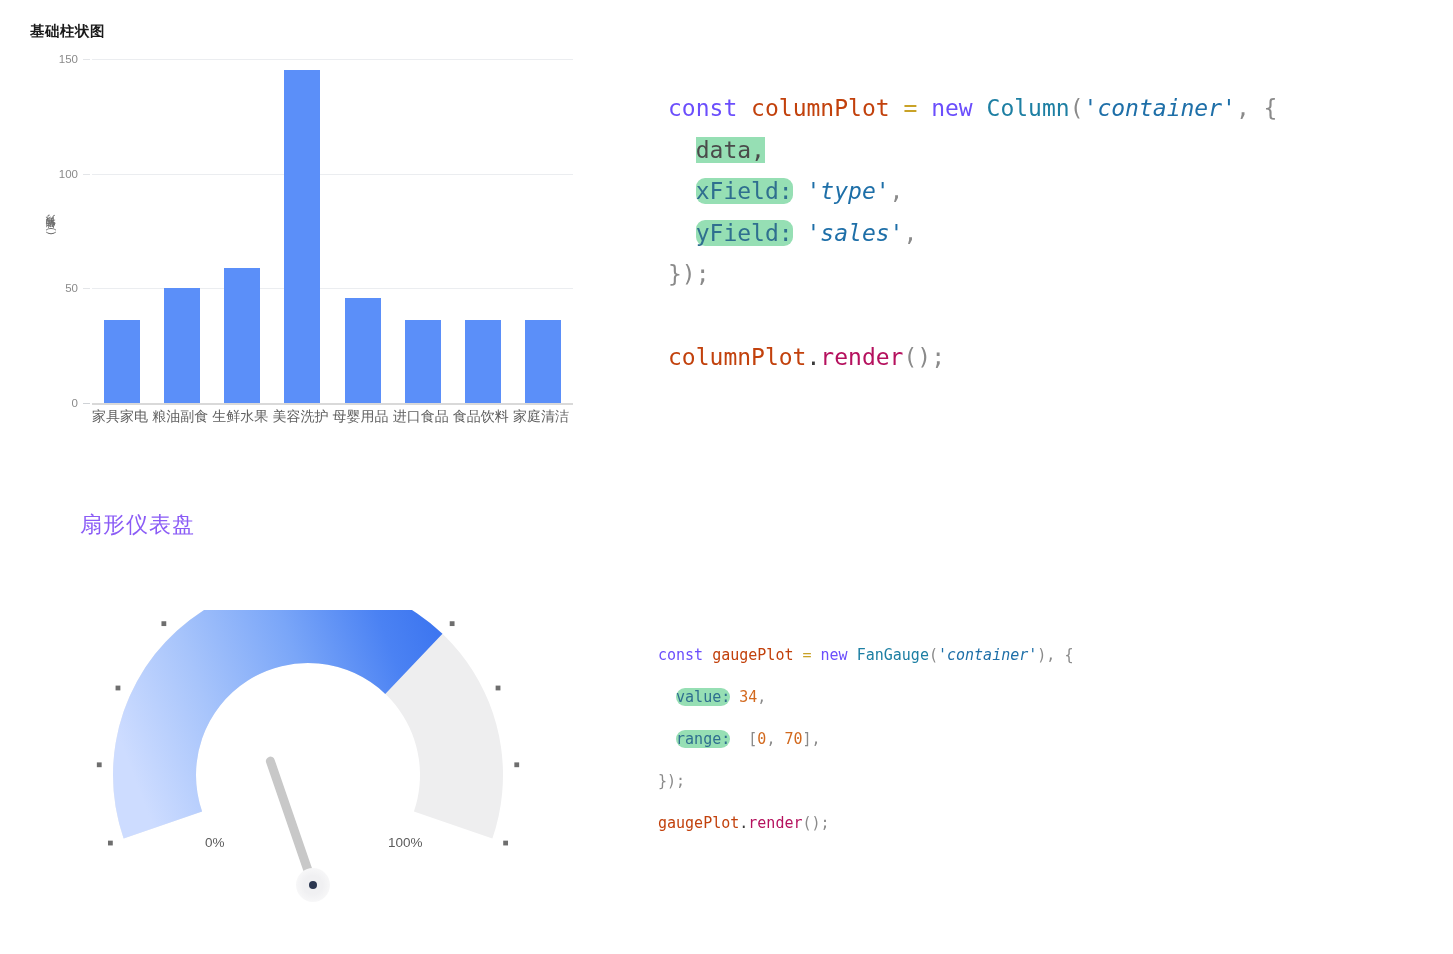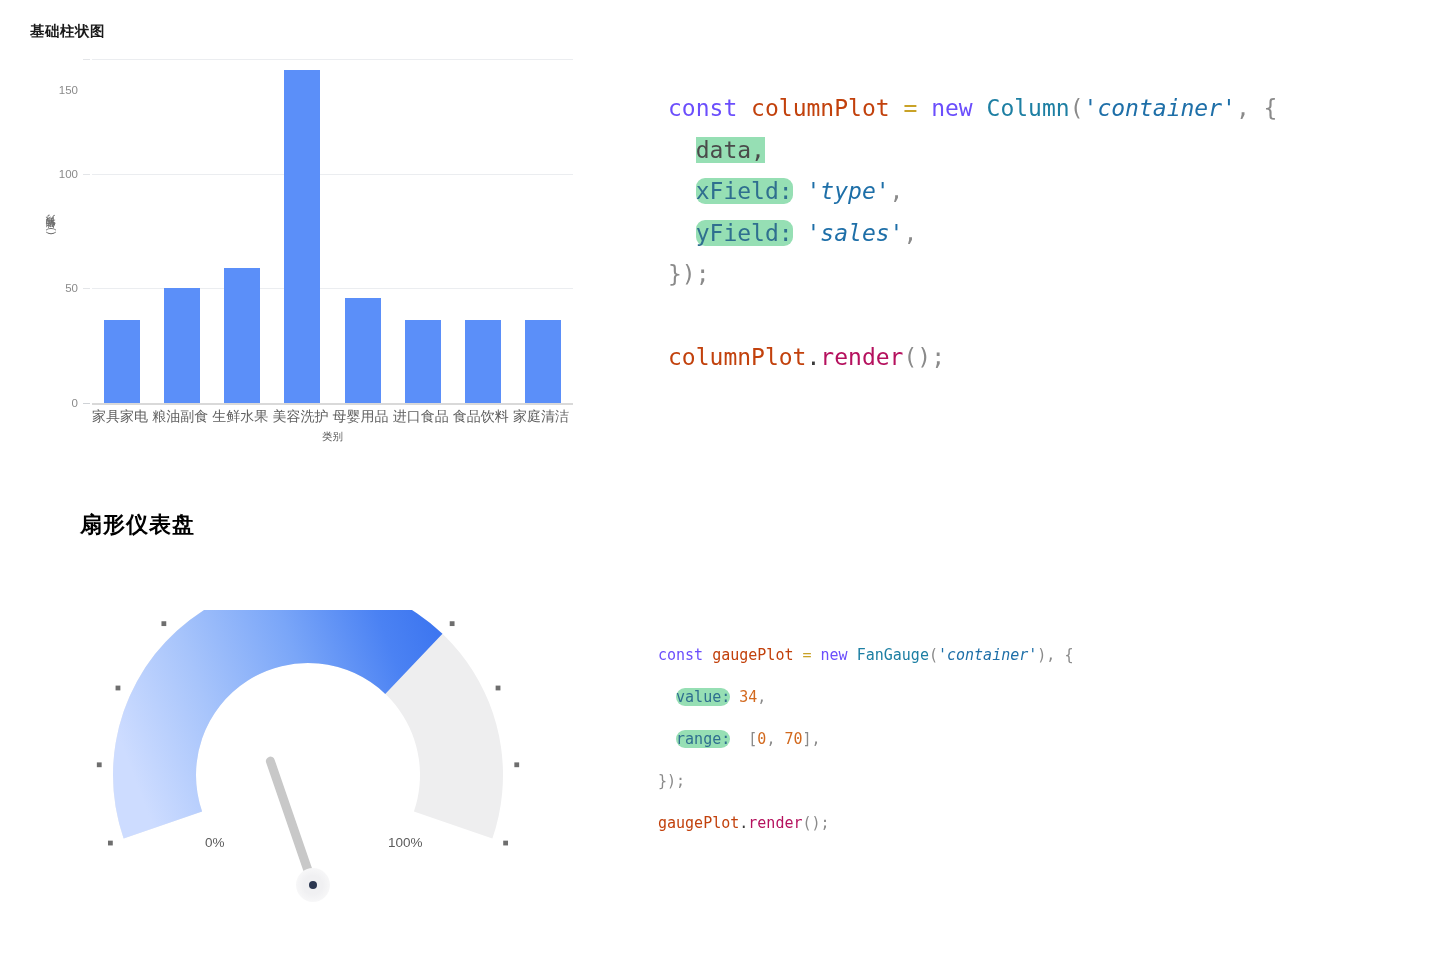--- a/index.html
+++ b/index.html
@@ -98,23 +98,22 @@
     color: #5f5f5f;
     white-space: nowrap;
   }
 
   
   #gauge-section-title {
     position: absolute;
     left: 80px;
     top: 510px;
     font-size: 22px;
-    color: #000000;
+    color: #8b5cf6;
     letter-spacing: 1px;
-    font-weight: bold;
   }
   #gauge-wrap {
     position: absolute;
     left: 55px;
     top: 610px;
     width: 520px;
     height: 310px;
   }
   .gauge-label {
     position: absolute;
@@ -173,25 +172,24 @@
       <div class="bar" title="家具家电: 36" style="left: 12.0625px; width: 36px; height: 82.56px; background: rgb(91, 143, 249);"></div>
       <div class="bar" title="粮油副食: 50" style="left: 72.1875px; width: 36px; height: 114.667px; background: rgb(91, 143, 249);"></div>
       <div class="bar" title="生鲜水果: 59" style="left: 132.312px; width: 36px; height: 135.307px; background: rgb(91, 143, 249);"></div>
       <div class="bar" title="美容洗护: 145" style="left: 192.438px; width: 36px; height: 332.533px; background: rgb(91, 143, 249);"></div>
       <div class="bar" title="母婴用品: 46" style="left: 252.562px; width: 36px; height: 105.493px; background: rgb(91, 143, 249);"></div>
       <div class="bar" title="进口食品: 36" style="left: 312.688px; width: 36px; height: 82.56px; background: rgb(91, 143, 249);"></div>
       <div class="bar" title="食品饮料: 36" style="left: 372.812px; width: 36px; height: 82.56px; background: rgb(91, 143, 249);"></div>
       <div class="bar" title="家庭清洁: 36" style="left: 432.938px; width: 36px; height: 82.56px; background: rgb(91, 143, 249);"></div>
     </div>
   <div id="y-axis-title">销售额(万)</div>
-  <div id="x-axis-title">类别</div>
 <div class="ytick" style="top: 358px; left: 14px; width: 64px;">0</div>
     <div class="ytick" style="top: 243.333px; left: 14px; width: 64px;">50</div>
     <div class="ytick" style="top: 128.667px; left: 14px; width: 64px;">100</div>
-    <div class="ytick" style="top: 14px; left: 14px; width: 64px; margin-top: 31px;">150</div>
+    <div class="ytick" style="top: 14px; left: 14px; width: 64px;">150</div>
     <div class="xtick-label" style="left: 92px; width: 60.125px;">家具家电</div>
     <div class="xtick-label" style="left: 152.125px; width: 60.125px;">粮油副食</div>
     <div class="xtick-label" style="left: 212.25px; width: 60.125px;">生鲜水果</div>
     <div class="xtick-label" style="left: 272.375px; width: 60.125px;">美容洗护</div>
     <div class="xtick-label" style="left: 332.5px; width: 60.125px;">母婴用品</div>
     <div class="xtick-label" style="left: 392.625px; width: 60.125px;">进口食品</div>
     <div class="xtick-label" style="left: 452.75px; width: 60.125px;">食品饮料</div>
     <div class="xtick-label" style="left: 512.875px; width: 60.125px;">家庭清洁</div>
   </div>
 

